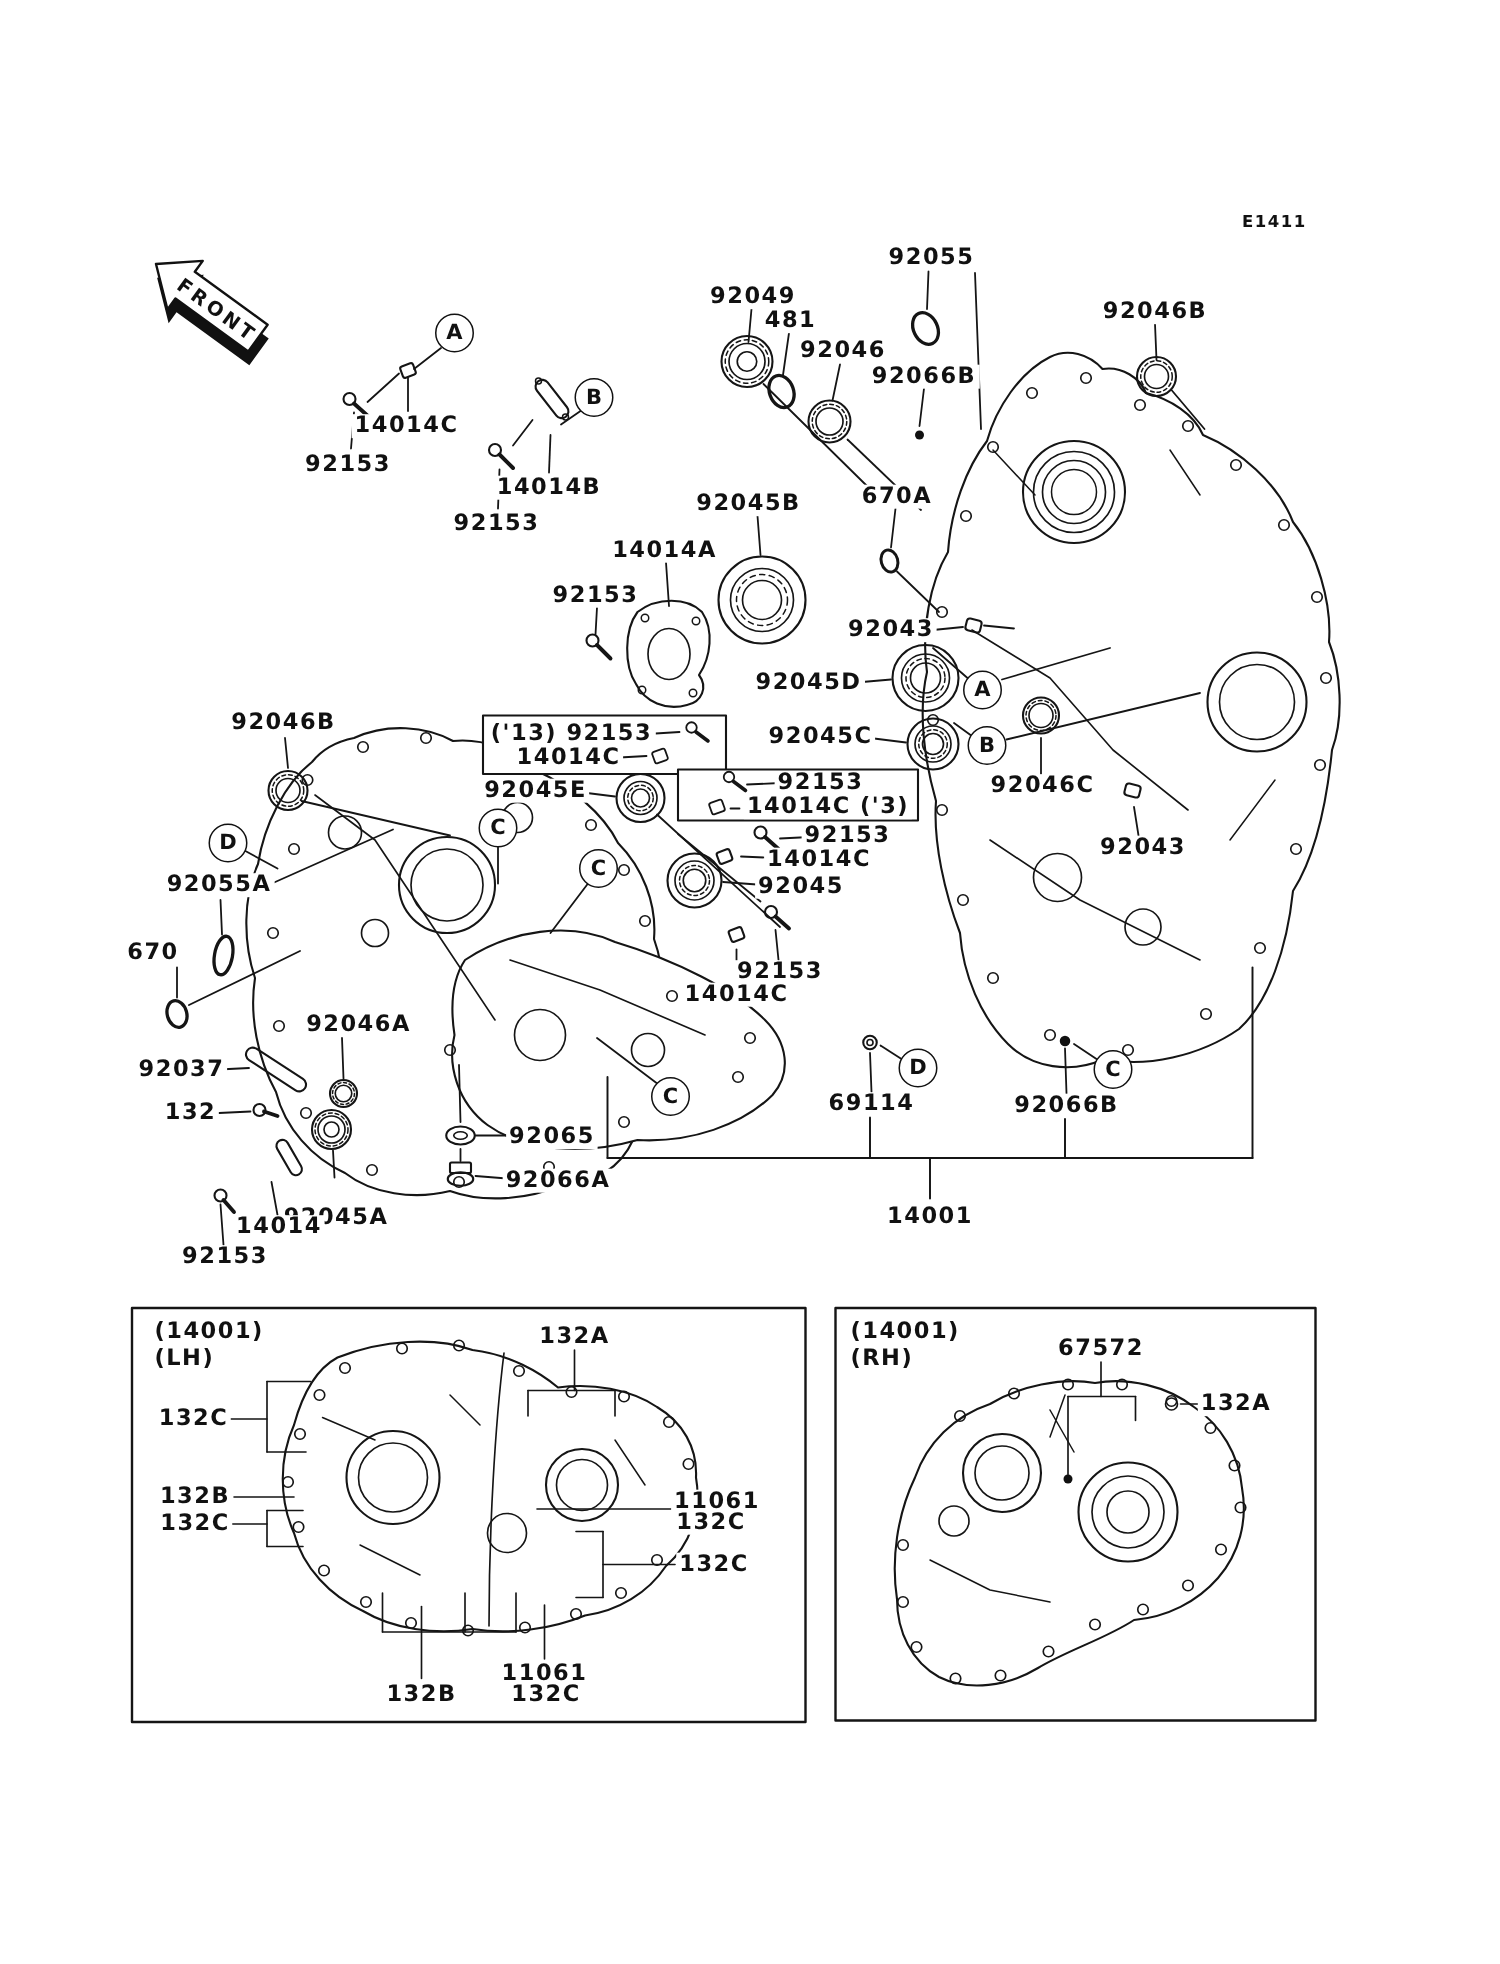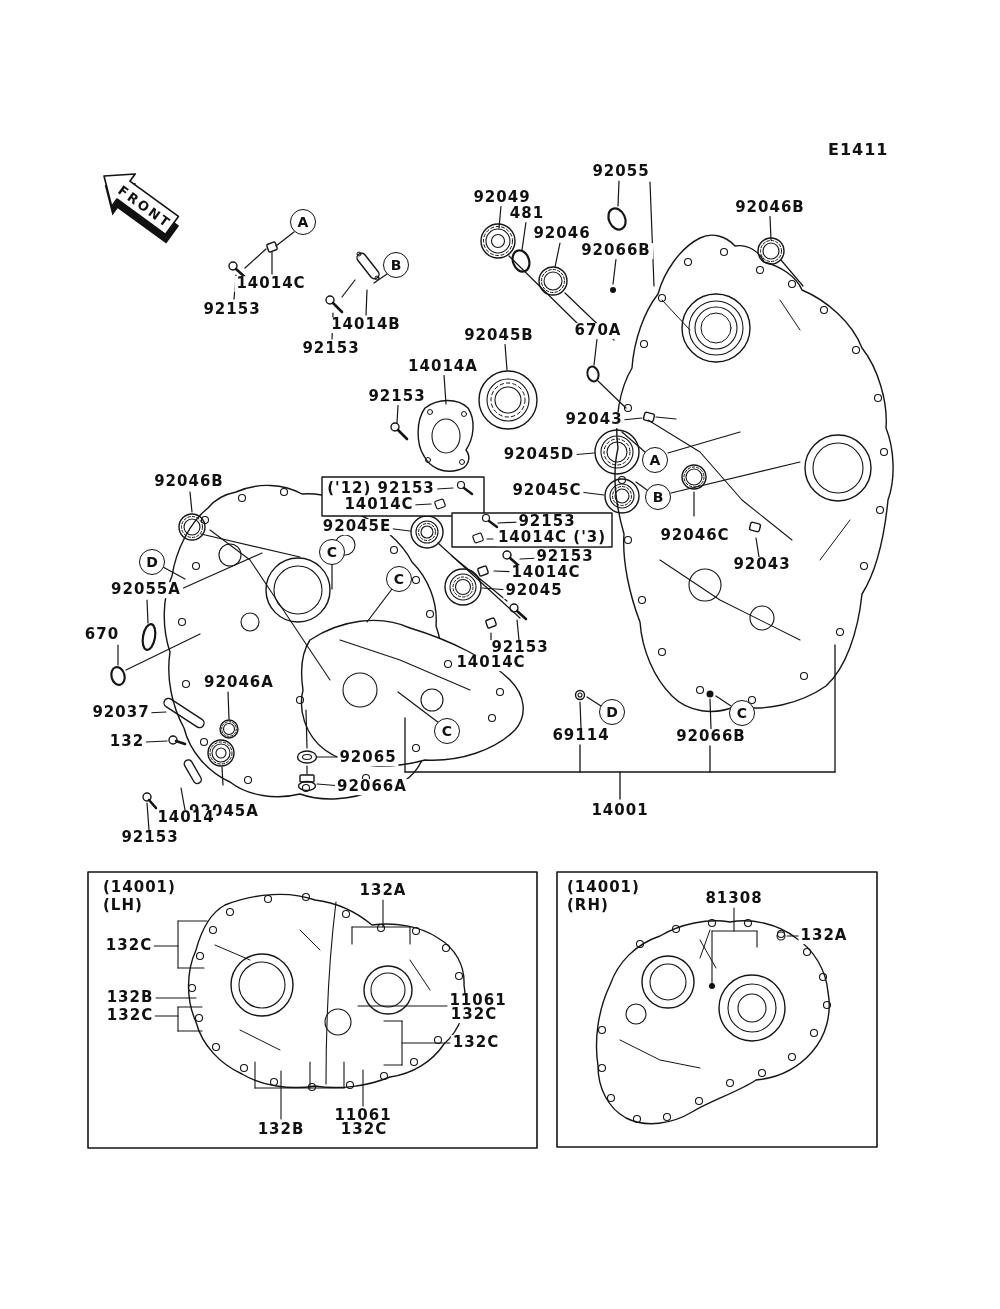--- a/index.html
+++ b/index.html
@@ -4,21 +4,21 @@
 <title>Crankcase Parts Diagram</title>
 <style>
   html,body{margin:0;padding:0;background:#fff;}
   .stage{position:relative;width:1000px;height:1309px;background:#fff;overflow:hidden;
          font-family:"DejaVu Sans",sans-serif;}
   svg.art{position:absolute;left:0;top:0;}
   .lbl{position:absolute;transform:translate(-50%,-50%);
        font:700 15px "DejaVu Sans",sans-serif;letter-spacing:1px;color:#111;
        white-space:nowrap;background:#fff;padding:0 2px;line-height:1.05;}
   .lbl.la{transform:none;background:transparent;}
-  .lbl.sm{font-size:16px;}
+  .lbl.sm{font-size:11px;}
   .callout{position:absolute;width:26px;height:26px;border:1.8px solid #111;border-radius:50%;
        transform:translate(-50%,-50%);display:flex;align-items:center;justify-content:center;
        font:700 14px "DejaVu Sans",sans-serif;color:#111;background:#fff;box-sizing:border-box;}
 </style>
 </head>
 <body>
 
 <div class="stage">
 
 <svg class="art" width="1000" height="1309" viewBox="0 0 1000 1309" stroke="#151515" fill="none" stroke-width="1.4" stroke-linecap="round" stroke-linejoin="round">
@@ -421,24 +421,24 @@
 <div class="lbl" style="left:616px;top:251px">92066B</div>
 <div class="lbl" style="left:770px;top:208px">92046B</div>
 
 <div class="lbl" style="left:499px;top:336px">92045B</div>
 <div class="lbl" style="left:443px;top:367px">14014A</div>
 <div class="lbl" style="left:397px;top:397px">92153</div>
 <div class="lbl" style="left:598px;top:331px">670A</div>
 <div class="lbl" style="left:594px;top:420px">92043</div>
 <div class="lbl" style="left:539px;top:455px">92045D</div>
 <div class="lbl" style="left:547px;top:491px">92045C</div>
-<div class="lbl" style="left:695px;top:536px">92046C</div>
+<div class="lbl" style="left:695px;top:524px">92046C</div>
 <div class="lbl" style="left:762px;top:565px">92043</div>
 
-<div class="lbl" style="left:381px;top:489px">('12) 92153</div>
+<div class="lbl" style="left:381px;top:489px">('13) 92153</div>
 <div class="lbl" style="left:379px;top:505px">14014C</div>
 <div class="lbl" style="left:547px;top:522px">92153</div>
 <div class="lbl" style="left:552px;top:538px">14014C ('3)</div>
 
 <div class="lbl" style="left:357px;top:527px">92045E</div>
 <div class="lbl" style="left:565px;top:557px">92153</div>
 <div class="lbl" style="left:546px;top:573px">14014C</div>
 <div class="lbl" style="left:534px;top:591px">92045</div>
 <div class="lbl" style="left:520px;top:648px">92153</div>
 <div class="lbl" style="left:491px;top:663px">14014C</div>
@@ -478,16 +478,16 @@
 <div class="lbl" style="left:130px;top:1016px">132C</div>
 <div class="lbl" style="left:478px;top:1001px">11061</div>
 <div class="lbl" style="left:474px;top:1015px">132C</div>
 <div class="lbl" style="left:476px;top:1043px">132C</div>
 <div class="lbl" style="left:363px;top:1116px">11061</div>
 <div class="lbl" style="left:364px;top:1130px">132C</div>
 <div class="lbl" style="left:281px;top:1130px">132B</div>
 
 <div class="lbl la" style="left:565px;top:880px">(14001)</div>
 <div class="lbl la" style="left:565px;top:898px">(RH)</div>
-<div class="lbl" style="left:734px;top:899px">81308</div>
+<div class="lbl" style="left:734px;top:899px">67572</div>
 <div class="lbl" style="left:824px;top:936px">132A</div>
 
 </div>
 
 </body></html>

